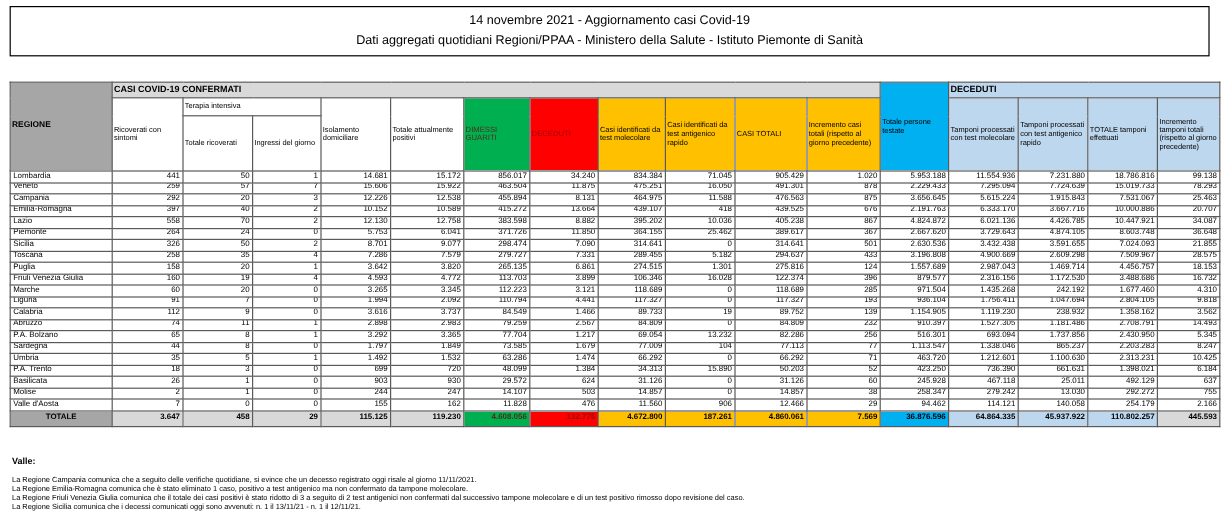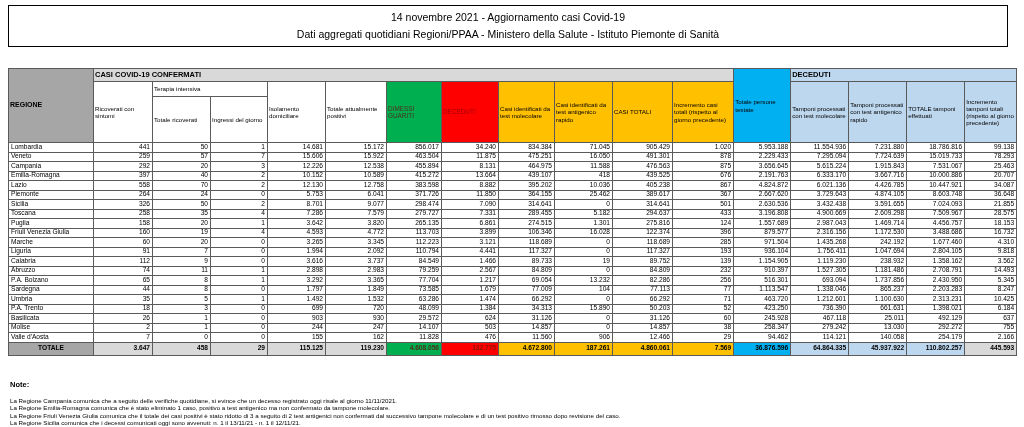--- a/index.html
+++ b/index.html
@@ -512,18 +512,18 @@
         <td class="num c-cyan">36.876.596</td>
         <td class="num c-lblue">64.864.335</td>
         <td class="num c-lblue">45.937.922</td>
         <td class="num c-lblue">110.802.257</td>
         <td class="num ">445.593</td>
       </tr>
     </tbody>
 </table>
 
 <div class="notes">
-  <div class="note-head">Note:</div>
+  <div class="note-head">Valle:</div>
   <div class="note-line">La Regione Campania comunica che a seguito delle verifiche quotidiane, si evince che un decesso registrato oggi risale al giorno 11/11/2021.</div>
   <div class="note-line">La Regione Emilia-Romagna  comunica che è stato eliminato 1 caso, positivo a test antigenico ma non confermato da tampone molecolare.</div>
   <div class="note-line">La Regione Friuli Venezia Giulia comunica che il totale dei casi positivi è stato ridotto di 3 a seguito di 2 test antigenici non confermati dal successivo tampone molecolare e di un test positivo rimosso dopo revisione del caso.</div>
   <div class="note-line">La Regione Sicilia comunica che i decessi comunicati oggi sono avvenuti: n. 1 il 13/11/21 - n. 1 il 12/11/21.</div>
 </div>
 
 </body></html>

